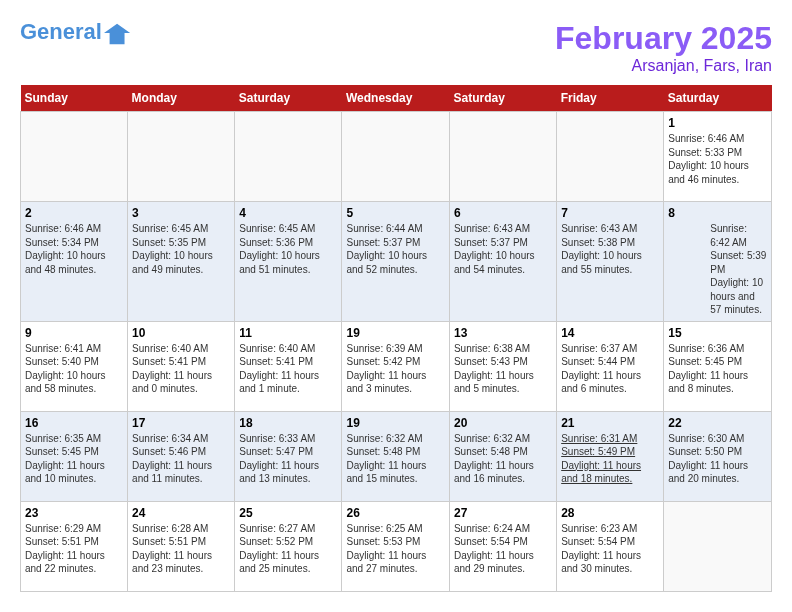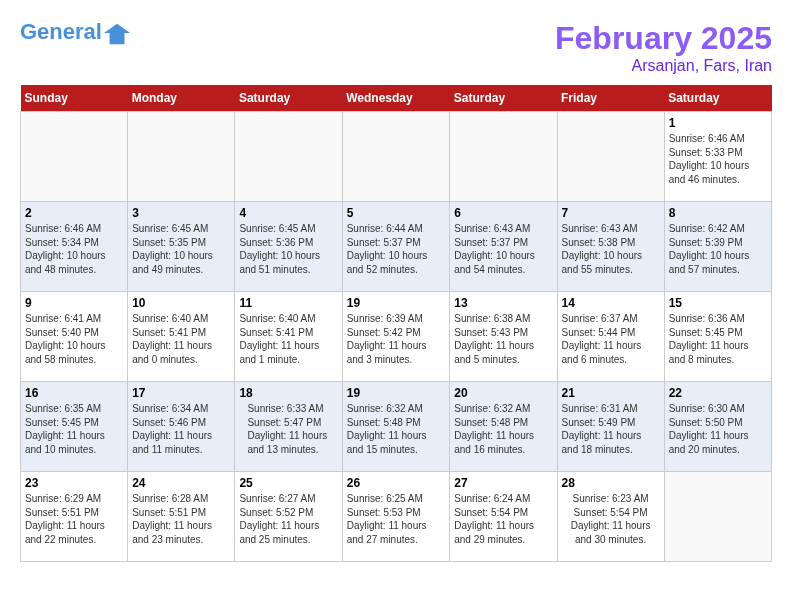--- a/index.html
+++ b/index.html
@@ -170,21 +170,21 @@
 Daylight: 10 hours and 54 minutes.</div>
         </td>
         <td>
           <span class="day-number">7</span>
           <div class="day-info" style="white-space: pre-line;">Sunrise: 6:43 AM
 Sunset: 5:38 PM
 Daylight: 10 hours and 55 minutes.</div>
         </td>
         <td>
           <span class="day-number">8</span>
-          <div class="day-info" style="white-space: pre-line;">Sunrise: 6:42 AM
+          <div class="day-info" style="white-space: pre-line; margin-left: 42px;">Sunrise: 6:42 AM
 Sunset: 5:39 PM
 Daylight: 10 hours and 57 minutes.</div>
         </td>
       </tr>
       <tr>
         <td>
           <span class="day-number">9</span>
           <div class="day-info" style="white-space: pre-line;">Sunrise: 6:41 AM
 Sunset: 5:40 PM
 Daylight: 10 hours and 58 minutes.</div>
@@ -234,39 +234,39 @@
 Daylight: 11 hours and 10 minutes.</div>
         </td>
         <td>
           <span class="day-number">17</span>
           <div class="day-info" style="white-space: pre-line;">Sunrise: 6:34 AM
 Sunset: 5:46 PM
 Daylight: 11 hours and 11 minutes.</div>
         </td>
         <td>
           <span class="day-number">18</span>
-          <div class="day-info" style="white-space: pre-line; margin-left: 8px;">Sunrise: 6:33 AM
+          <div class="day-info" style="white-space: pre-line;">Sunrise: 6:33 AM
 Sunset: 5:47 PM
 Daylight: 11 hours and 13 minutes.</div>
         </td>
         <td>
           <span class="day-number">19</span>
           <div class="day-info" style="white-space: pre-line;">Sunrise: 6:32 AM
 Sunset: 5:48 PM
 Daylight: 11 hours and 15 minutes.</div>
         </td>
         <td>
           <span class="day-number">20</span>
           <div class="day-info" style="white-space: pre-line;">Sunrise: 6:32 AM
 Sunset: 5:48 PM
 Daylight: 11 hours and 16 minutes.</div>
         </td>
         <td>
           <span class="day-number">21</span>
-          <div class="day-info" style="white-space: pre-line;">Sunrise: 6:31 AM
+          <div class="day-info" style="white-space: pre-line; text-decoration: underline;">Sunrise: 6:31 AM
 Sunset: 5:49 PM
 Daylight: 11 hours and 18 minutes.</div>
         </td>
         <td>
           <span class="day-number">22</span>
           <div class="day-info" style="white-space: pre-line;">Sunrise: 6:30 AM
 Sunset: 5:50 PM
 Daylight: 11 hours and 20 minutes.</div>
         </td>
       </tr>
@@ -296,20 +296,20 @@
 Daylight: 11 hours and 27 minutes.</div>
         </td>
         <td>
           <span class="day-number">27</span>
           <div class="day-info" style="white-space: pre-line;">Sunrise: 6:24 AM
 Sunset: 5:54 PM
 Daylight: 11 hours and 29 minutes.</div>
         </td>
         <td>
           <span class="day-number">28</span>
-          <div class="day-info" style="white-space: pre-line; text-align: center;">Sunrise: 6:23 AM
+          <div class="day-info" style="white-space: pre-line;">Sunrise: 6:23 AM
 Sunset: 5:54 PM
 Daylight: 11 hours and 30 minutes.</div>
         </td>
         <td class="empty"></td>
       </tr>
     </tbody>
 </table>
 
 </body></html>

